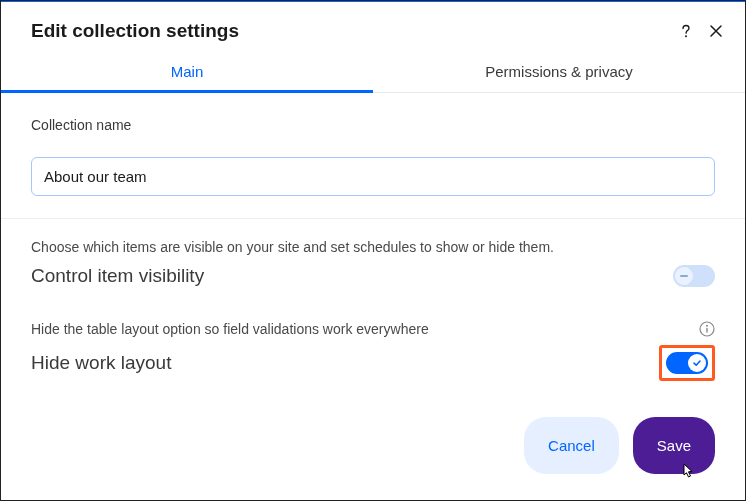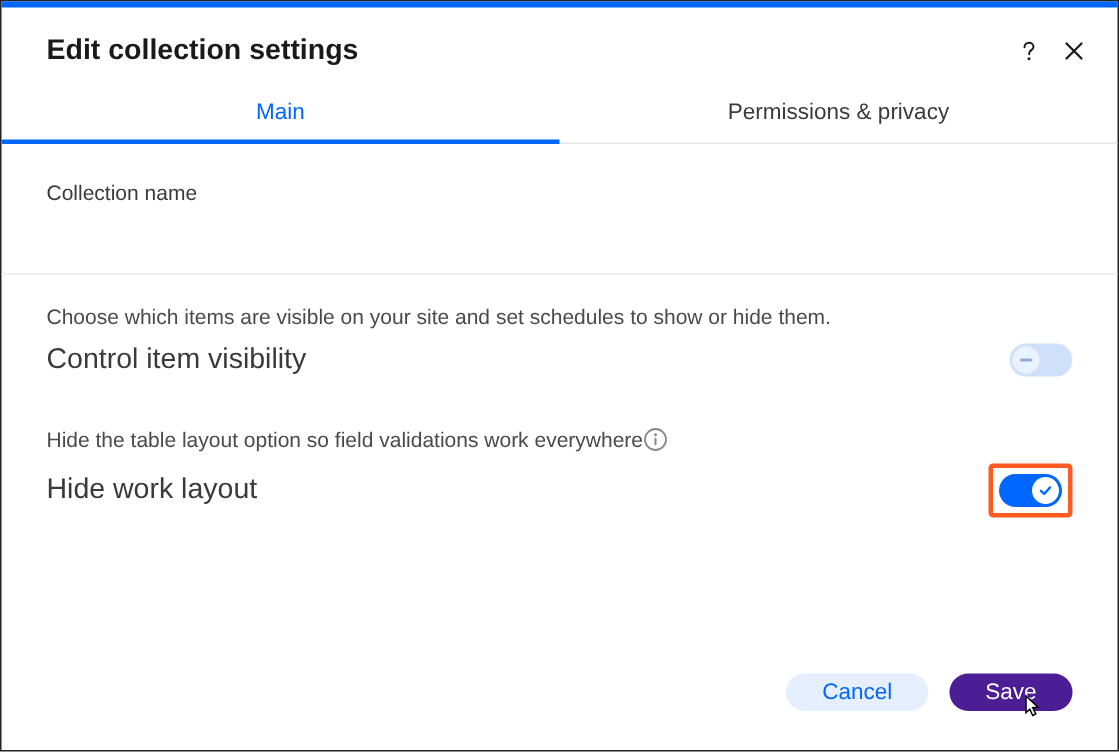--- a/index.html
+++ b/index.html
@@ -158,21 +158,21 @@
       display: inline-flex;
     }
     .footer {
       margin-top: auto;
       display: flex;
       justify-content: flex-end;
       gap: 14px;
       padding: 18px 30px 26px;
     }
     .btn {
-      padding: 4px 24px;
+      padding: 20px 24px;
       border-radius: 22px;
       font-size: 15px;
       cursor: pointer;
       border: none;
     }
     .btn.cancel {
       background: #e6efff;
       color: #0066ff;
     }
     .btn.save {
@@ -181,21 +181,21 @@
       position: relative;
     }
     .cursor-pointer {
       position: absolute;
       right: 48px;
       bottom: 18px;
       pointer-events: none;
     }
     .section-tight { padding-top: 20px; padding-bottom: 18px; }
     .section-tight2 { padding-top: 16px; padding-bottom: 18px; }
-    .helper-row { display:flex; justify-content:flex-start; align-items:center; margin-bottom:8px;}
+    .helper-row { display:flex; justify-content:space-between; align-items:center; margin-bottom:8px;}
   </style>
 </head>
 <body>
 
 <div class="modal">
   <div class="topbar"></div>
 
   <div class="header">
     <h1>Edit collection settings</h1>
     <div class="header-icons">
@@ -217,20 +217,21 @@
     <div class="tab active">
       <span>Main</span>
     </div>
     <div class="tab">
       <span>Permissions &amp; privacy</span>
     </div>
   </div>
 
   <div class="section">
     <label class="field-label">Collection name</label>
+    <input type="text" class="text-input" value="About our team" style="">
   </div>
 
   <div class="section-divider"></div>
 
   <div class="section section-tight">
     <p class="helper-text">Choose which items are visible on your site and set schedules to show or hide them.</p>
     <div class="option-row">
       <div class="option-title">Control item visibility</div>
       <div class="toggle off">
         <div class="knob"></div>

